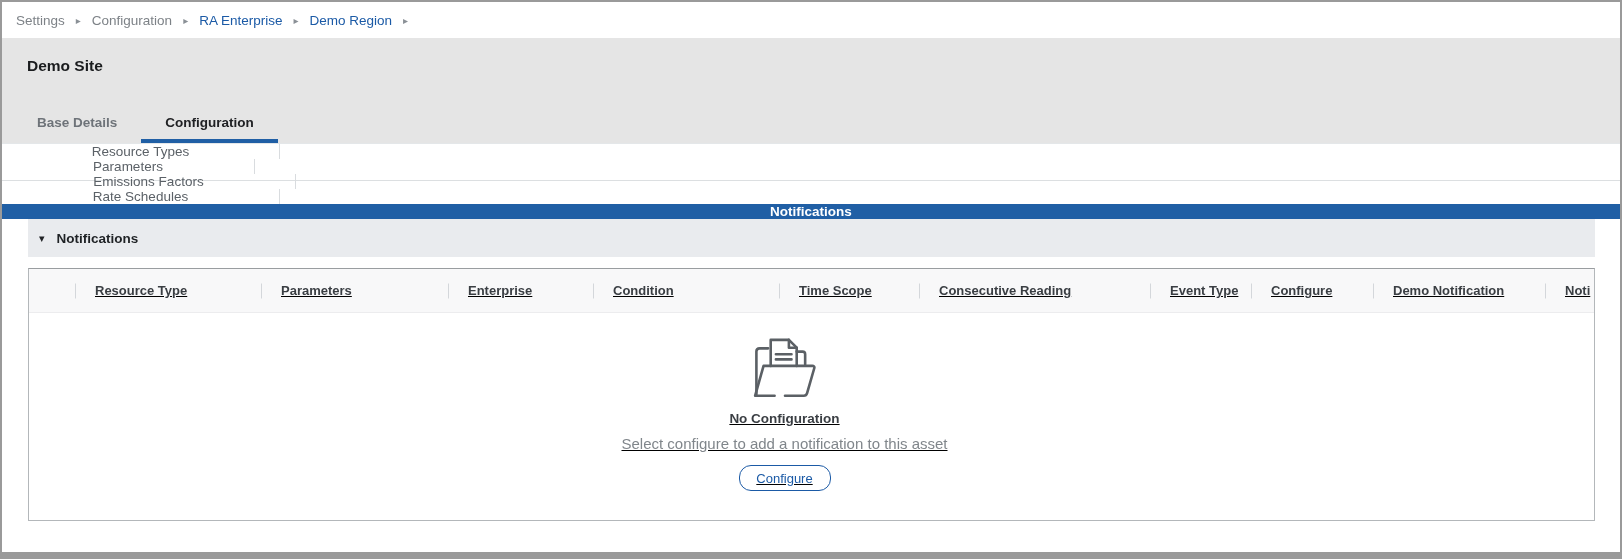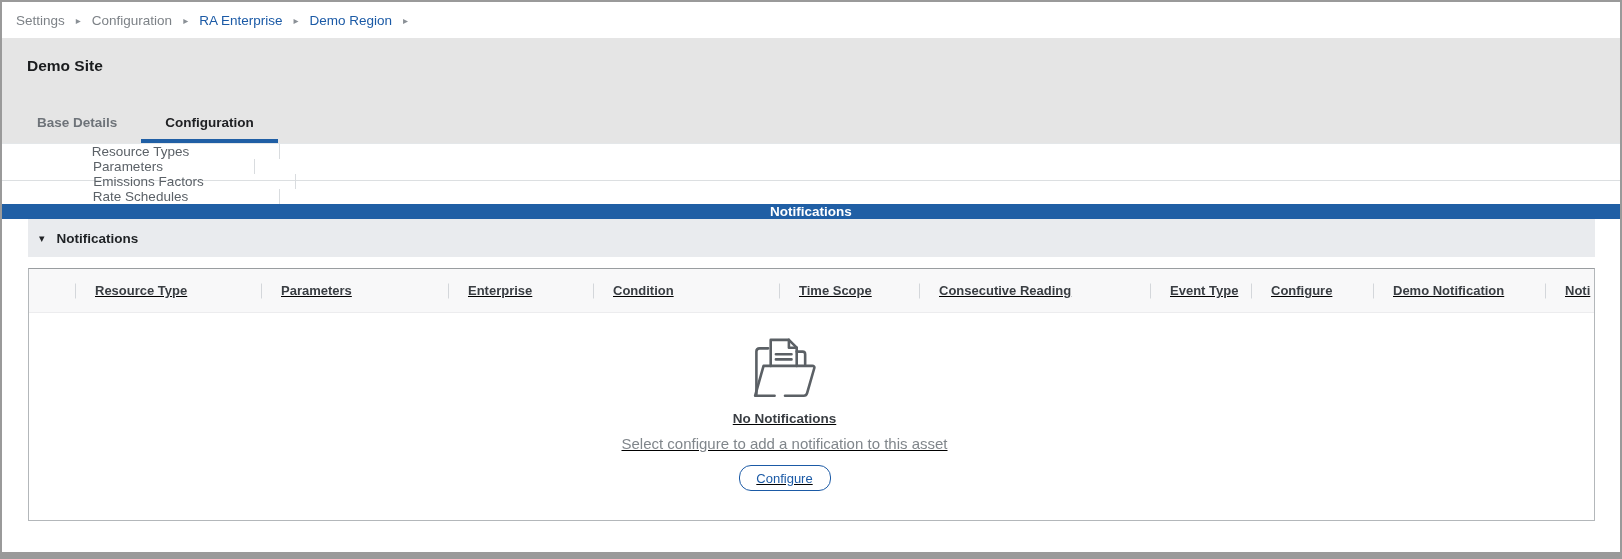--- a/index.html
+++ b/index.html
@@ -144,21 +144,21 @@
             <path d="M19,23 L19,3 L33,3 L39,9 L39,23"></path>
 
             <path d="M33,3 L33,9 L39,9"></path>
 
             <path d="M23,14 L35,14 M23,18 L35,18"></path>
 
             <path d="M39,12 L43.5,12 Q45.5,12 45.5,14 L45.5,22"></path>
 
             <path d="M22,46 L7,46 L13.5,23 L51,23 Q53,23 52.5,24.8 L47,44 Q46.4,46 44.5,46 L30,46"></path>
           </svg>
-          <div class="empty-title">No Notifications</div>
+          <div class="empty-title">No Configuration</div>
           <div class="empty-sub">Select configure to add a notification to this asset</div>
           <button class="configure-btn">Configure</button>
         </div>
       </div>
     </div>
 
   </div>
 </div>
 
 </body></html>

